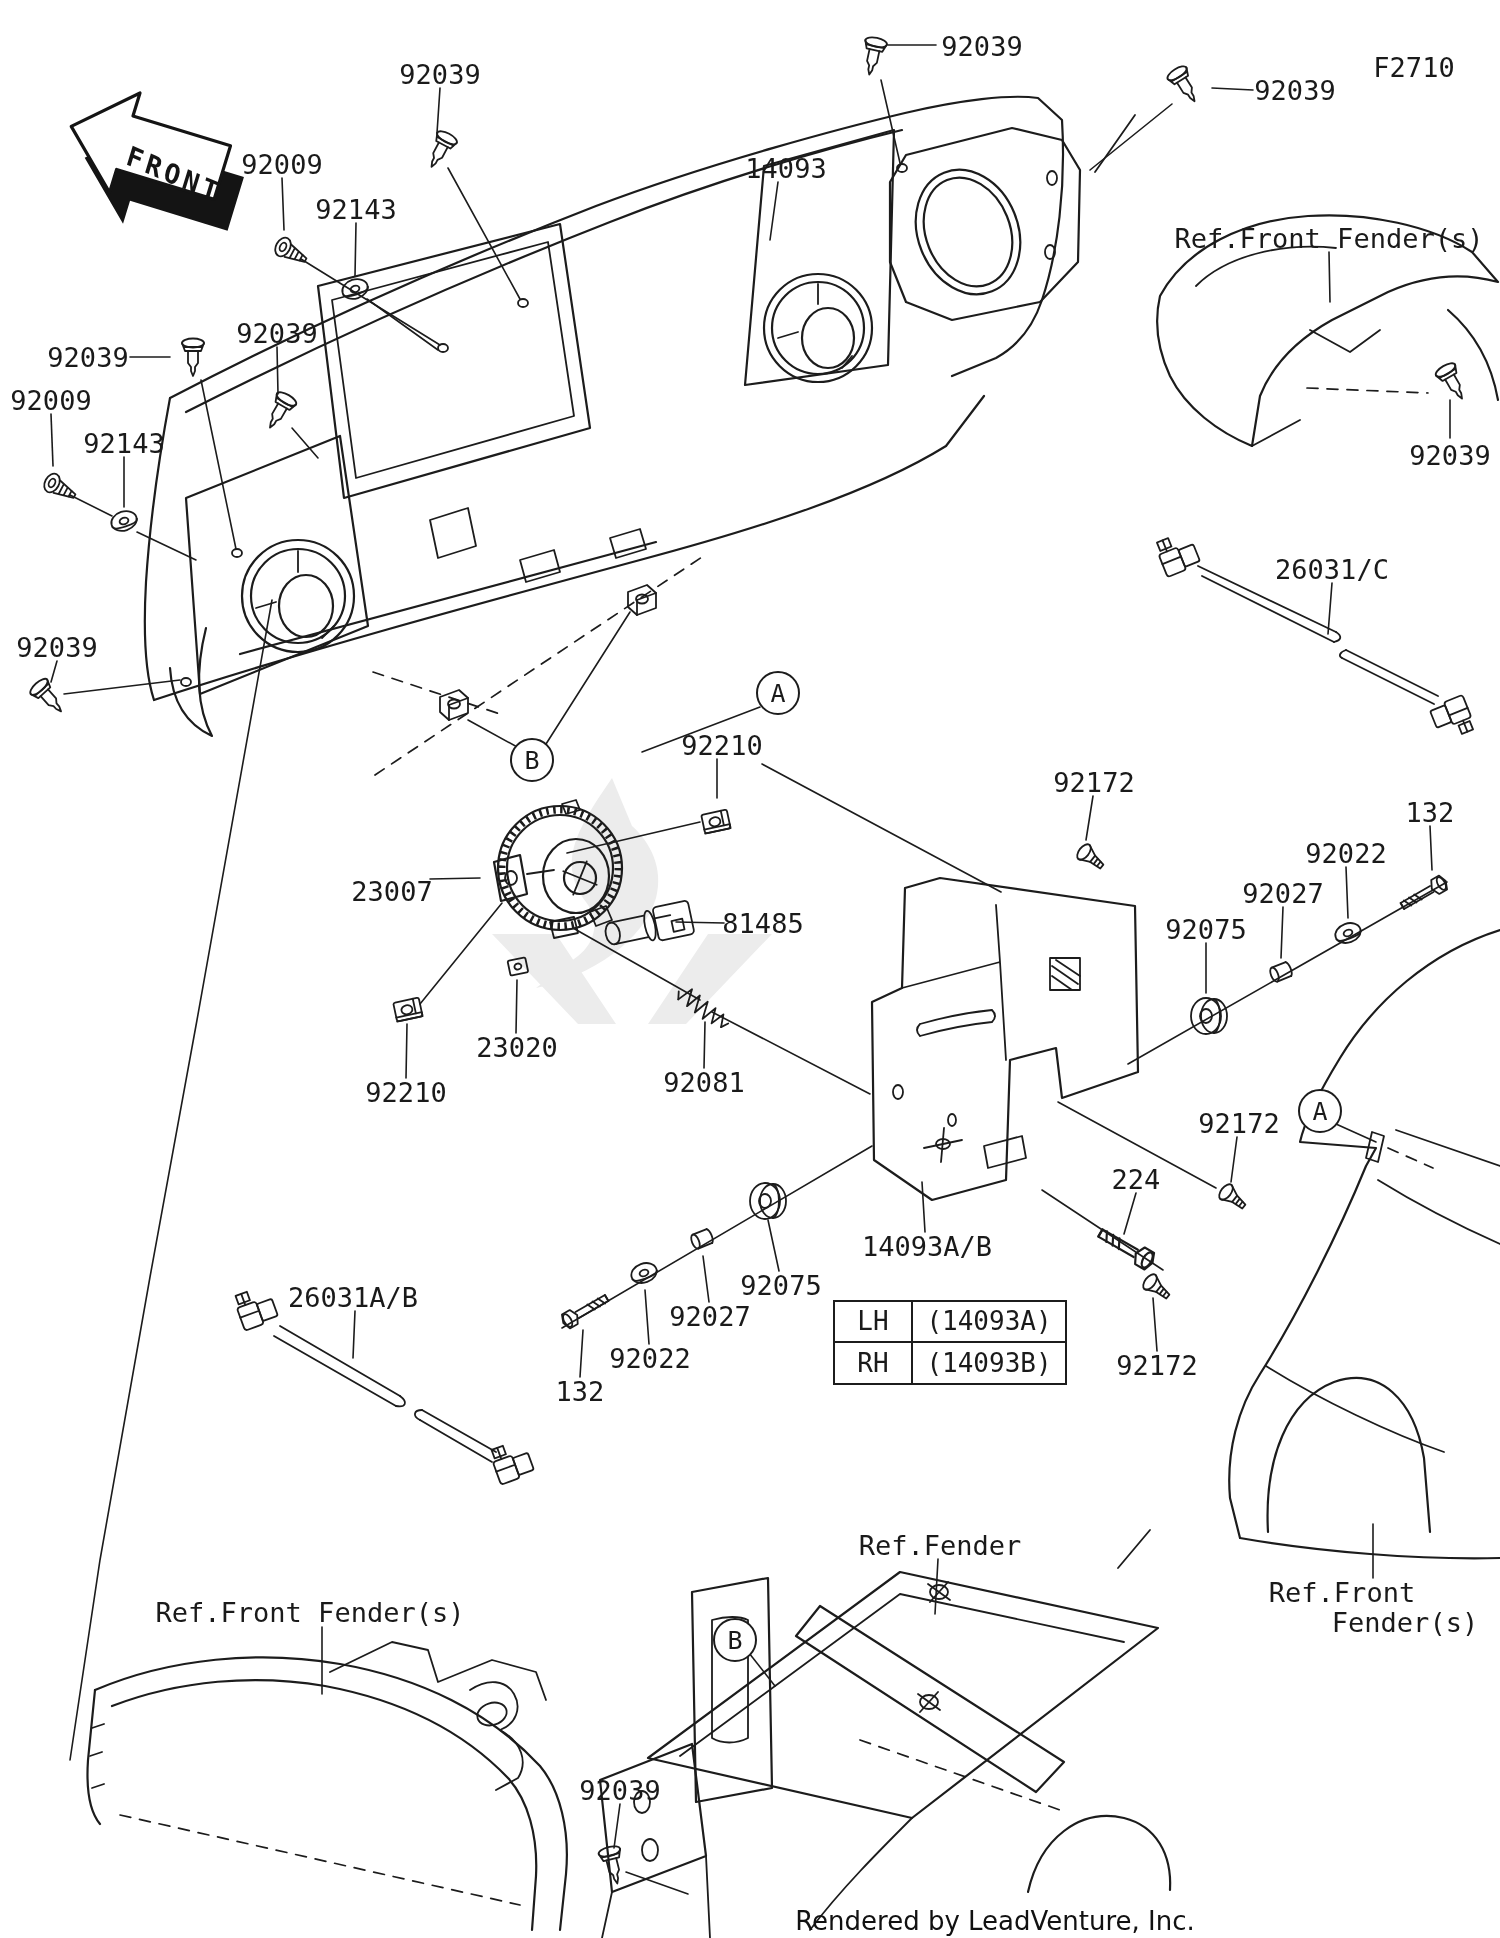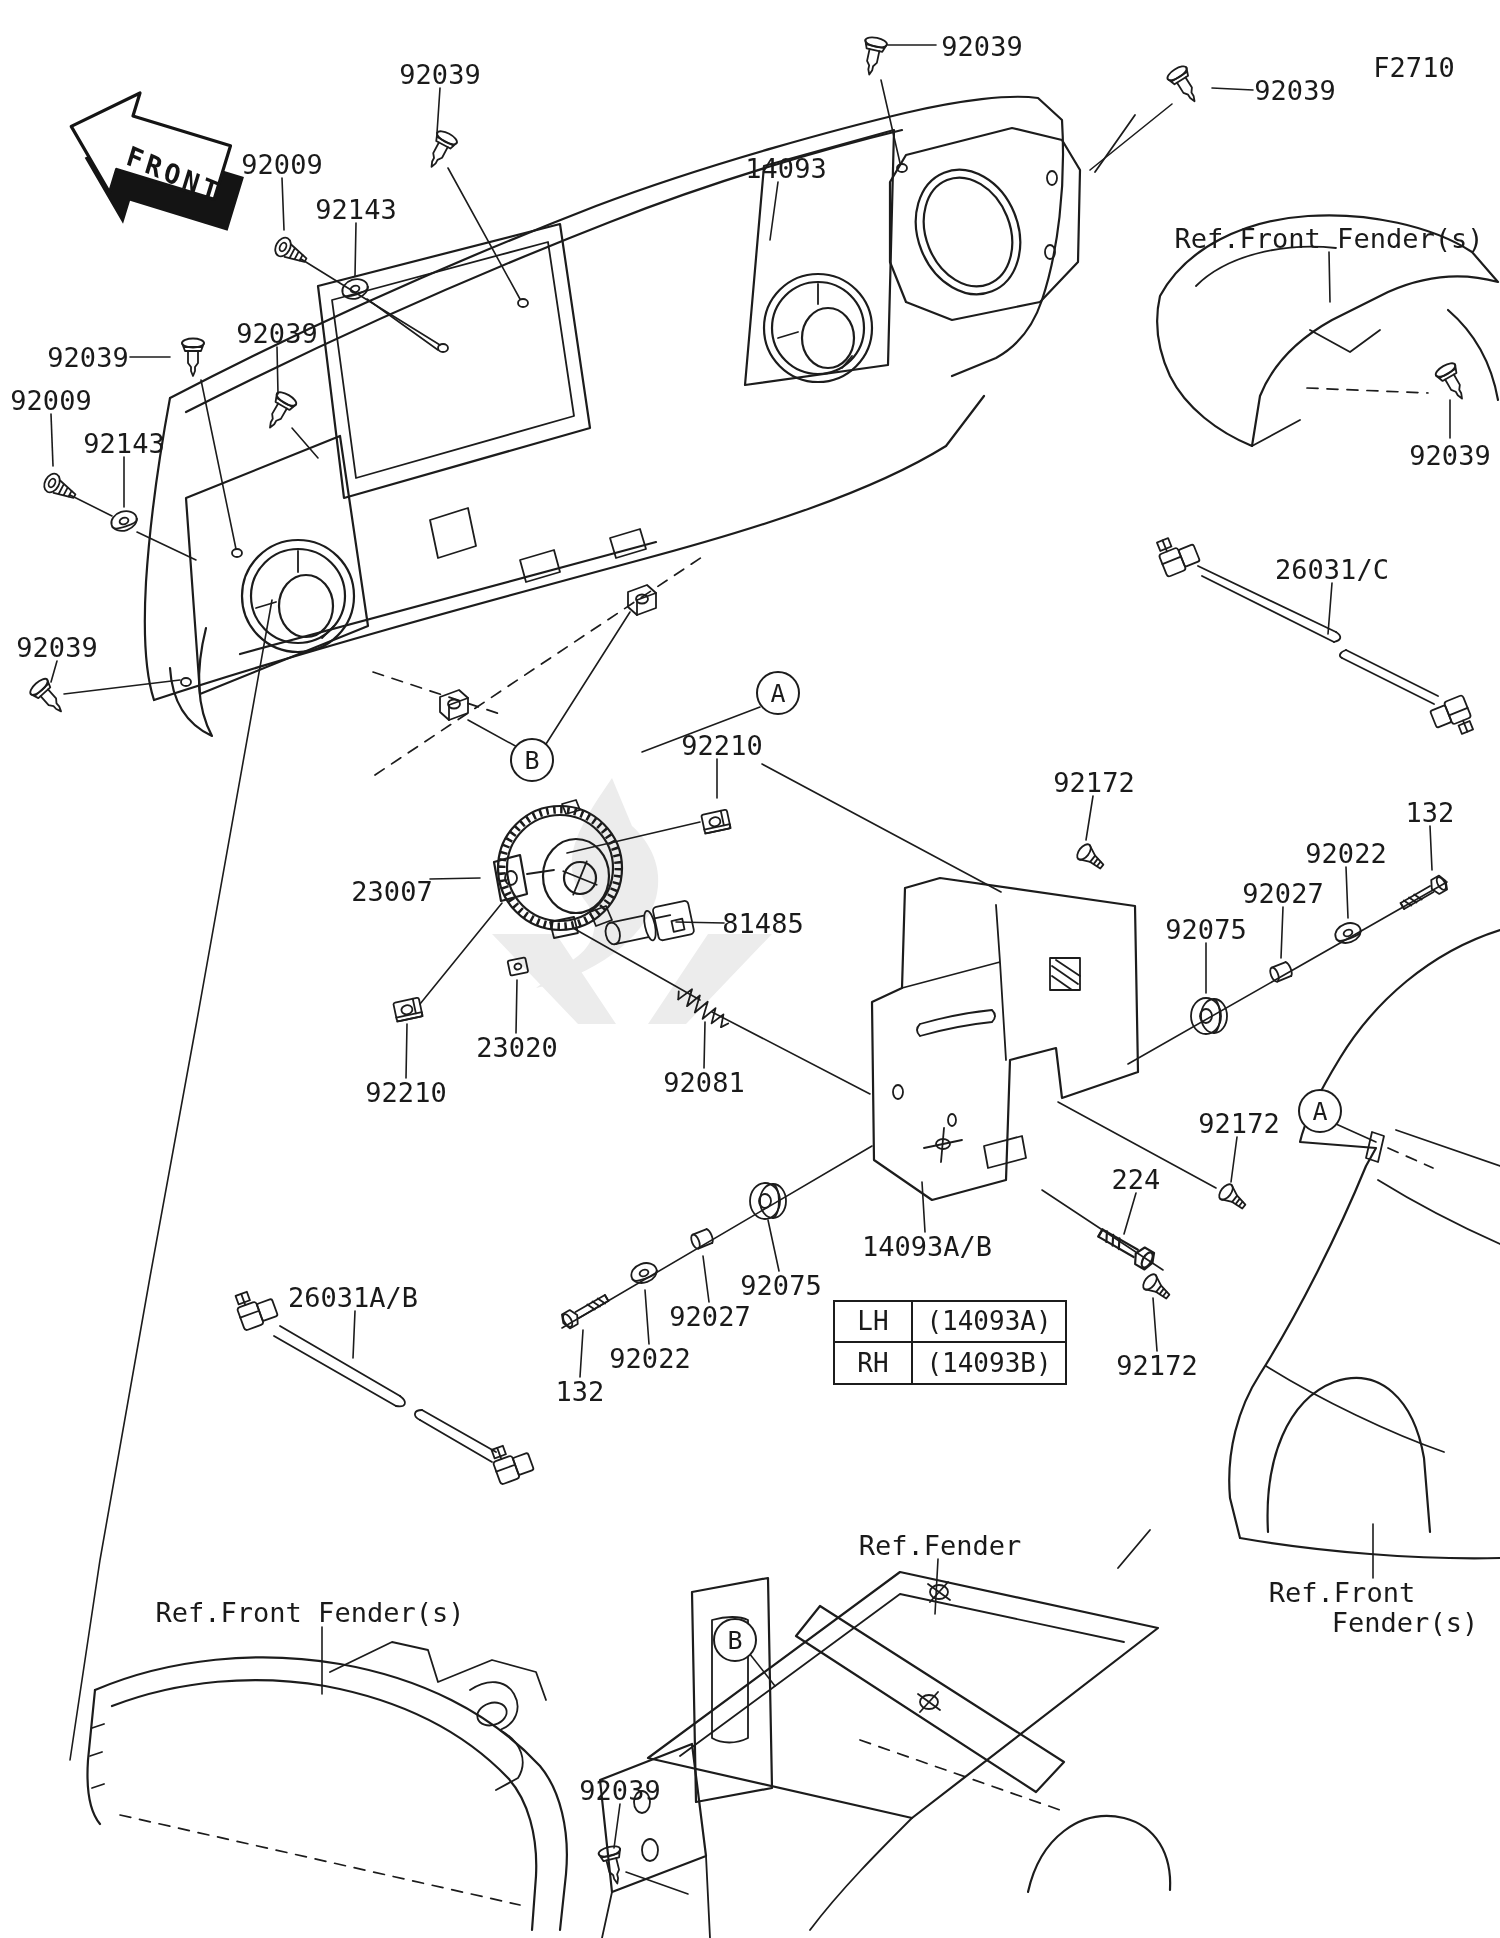--- a/index.html
+++ b/index.html
@@ -458,13 +458,14 @@
       <div class="callout" style="left: 735px; top: 1640px;">B</div>
     </div>
 
   <div class="parts-table">
     <div class="cell">LH</div>
     <div class="cell last-col">(14093A)</div>
     <div class="cell last-row">RH</div>
     <div class="cell last-col last-row">(14093B)</div>
   </div>
 
+  <span class="footer-credit">Rendered by LeadVenture, Inc.</span>
 </div>
 
 </body></html>

